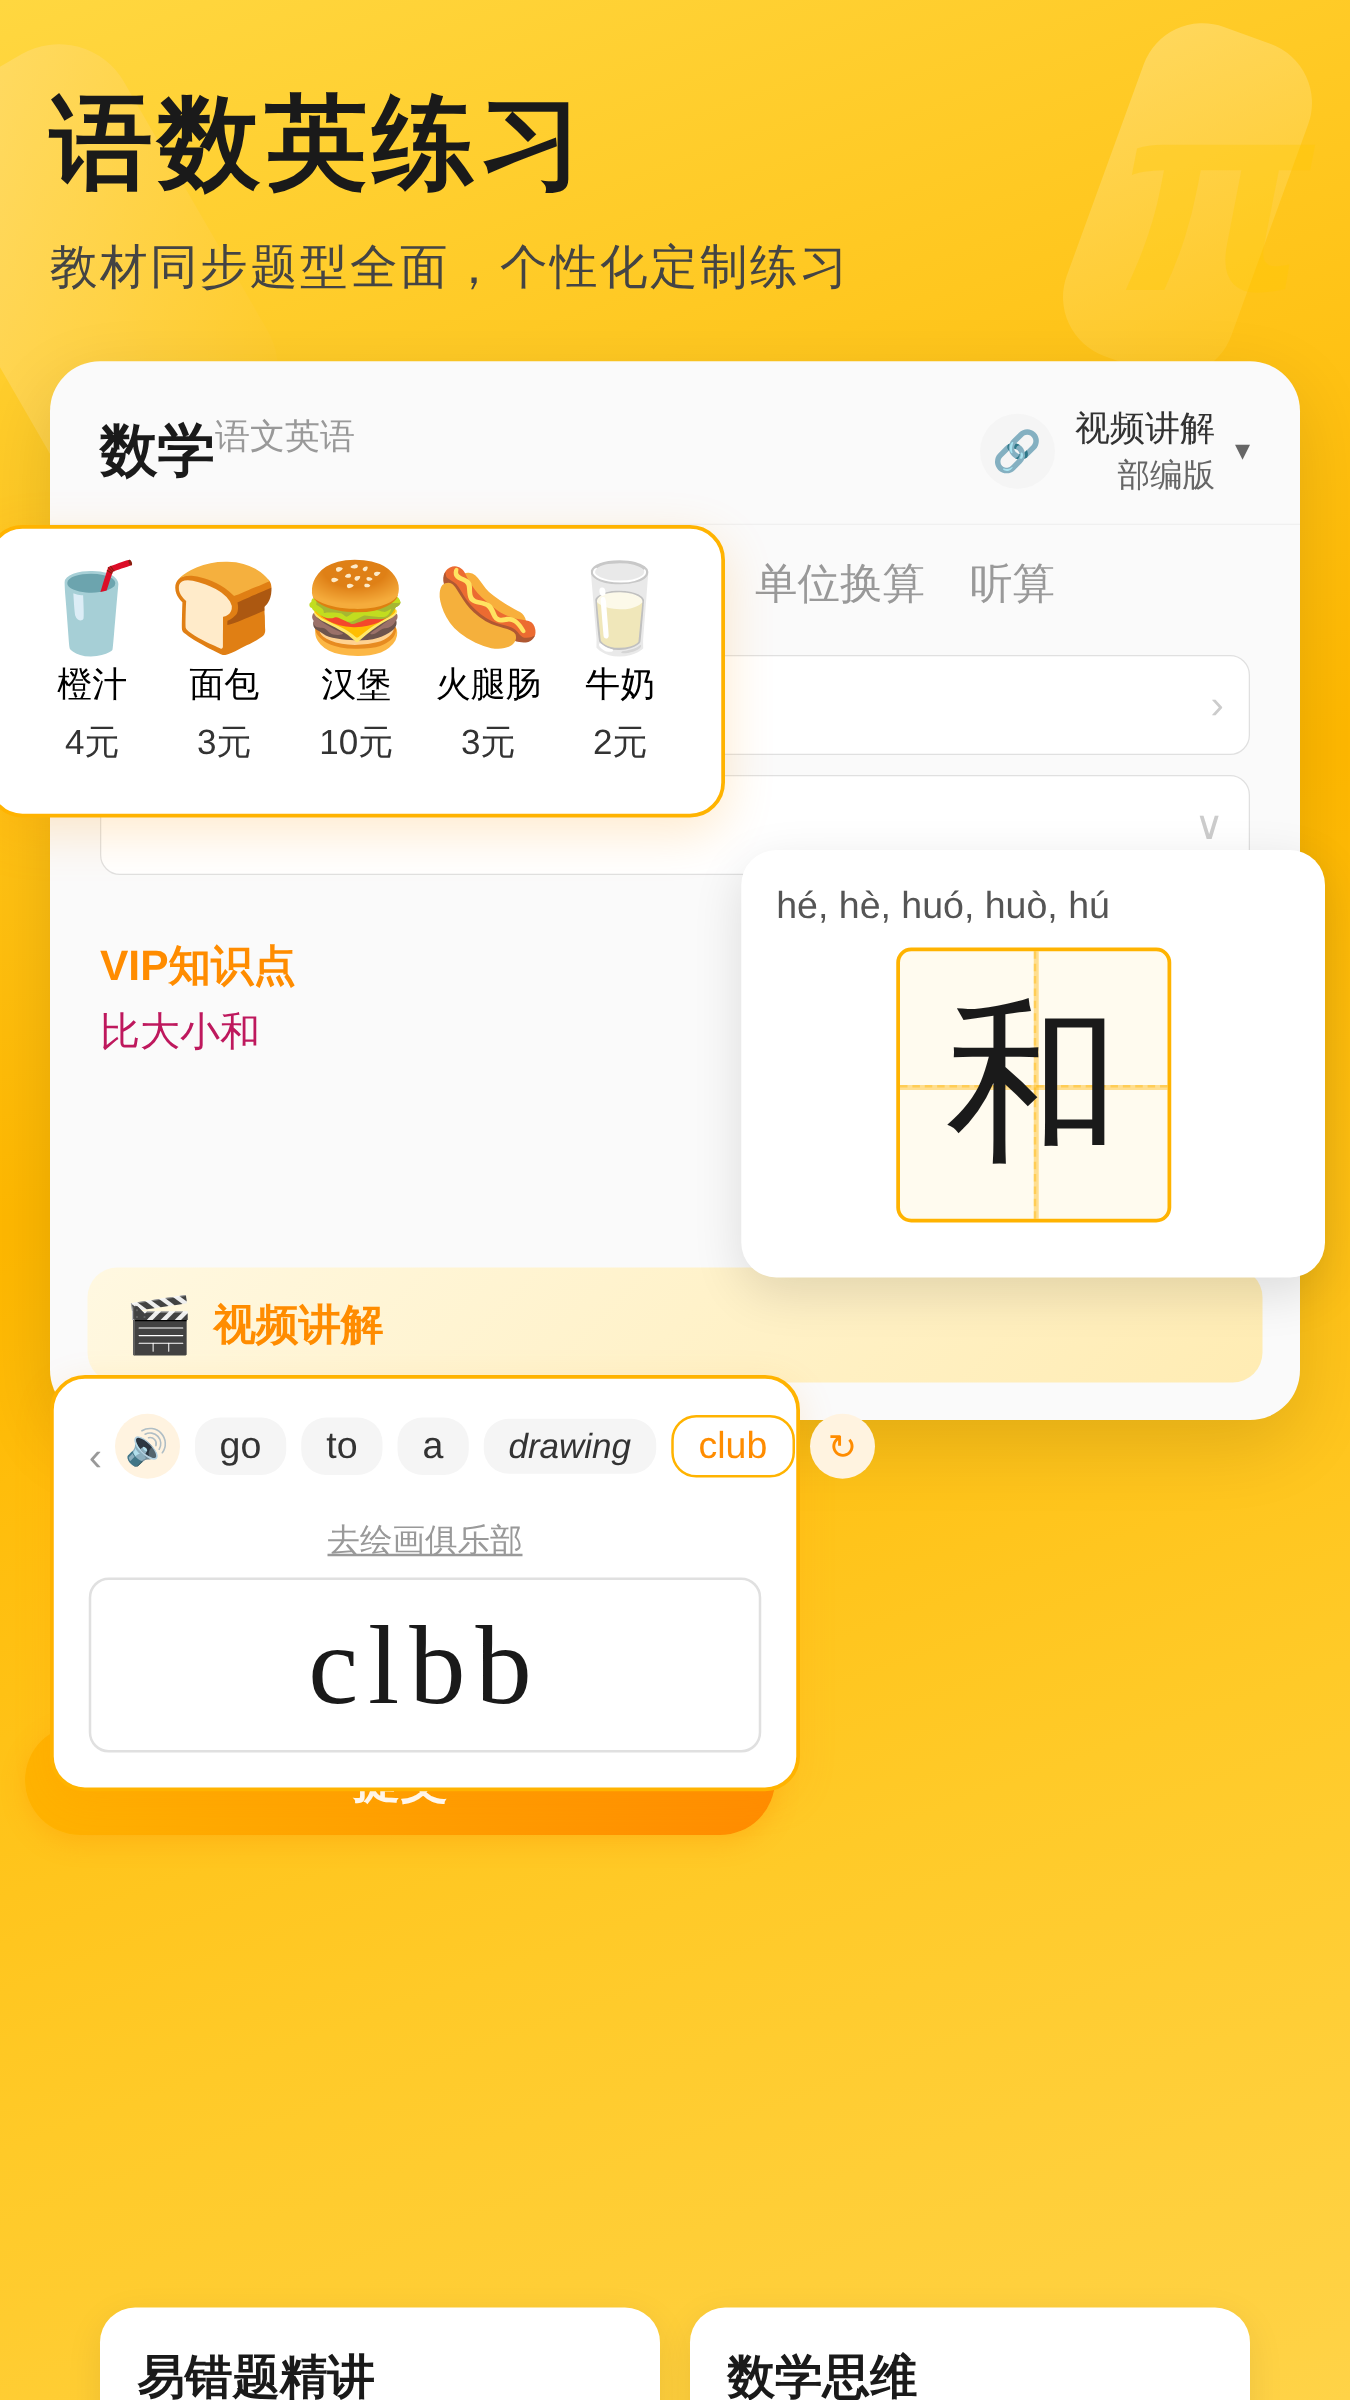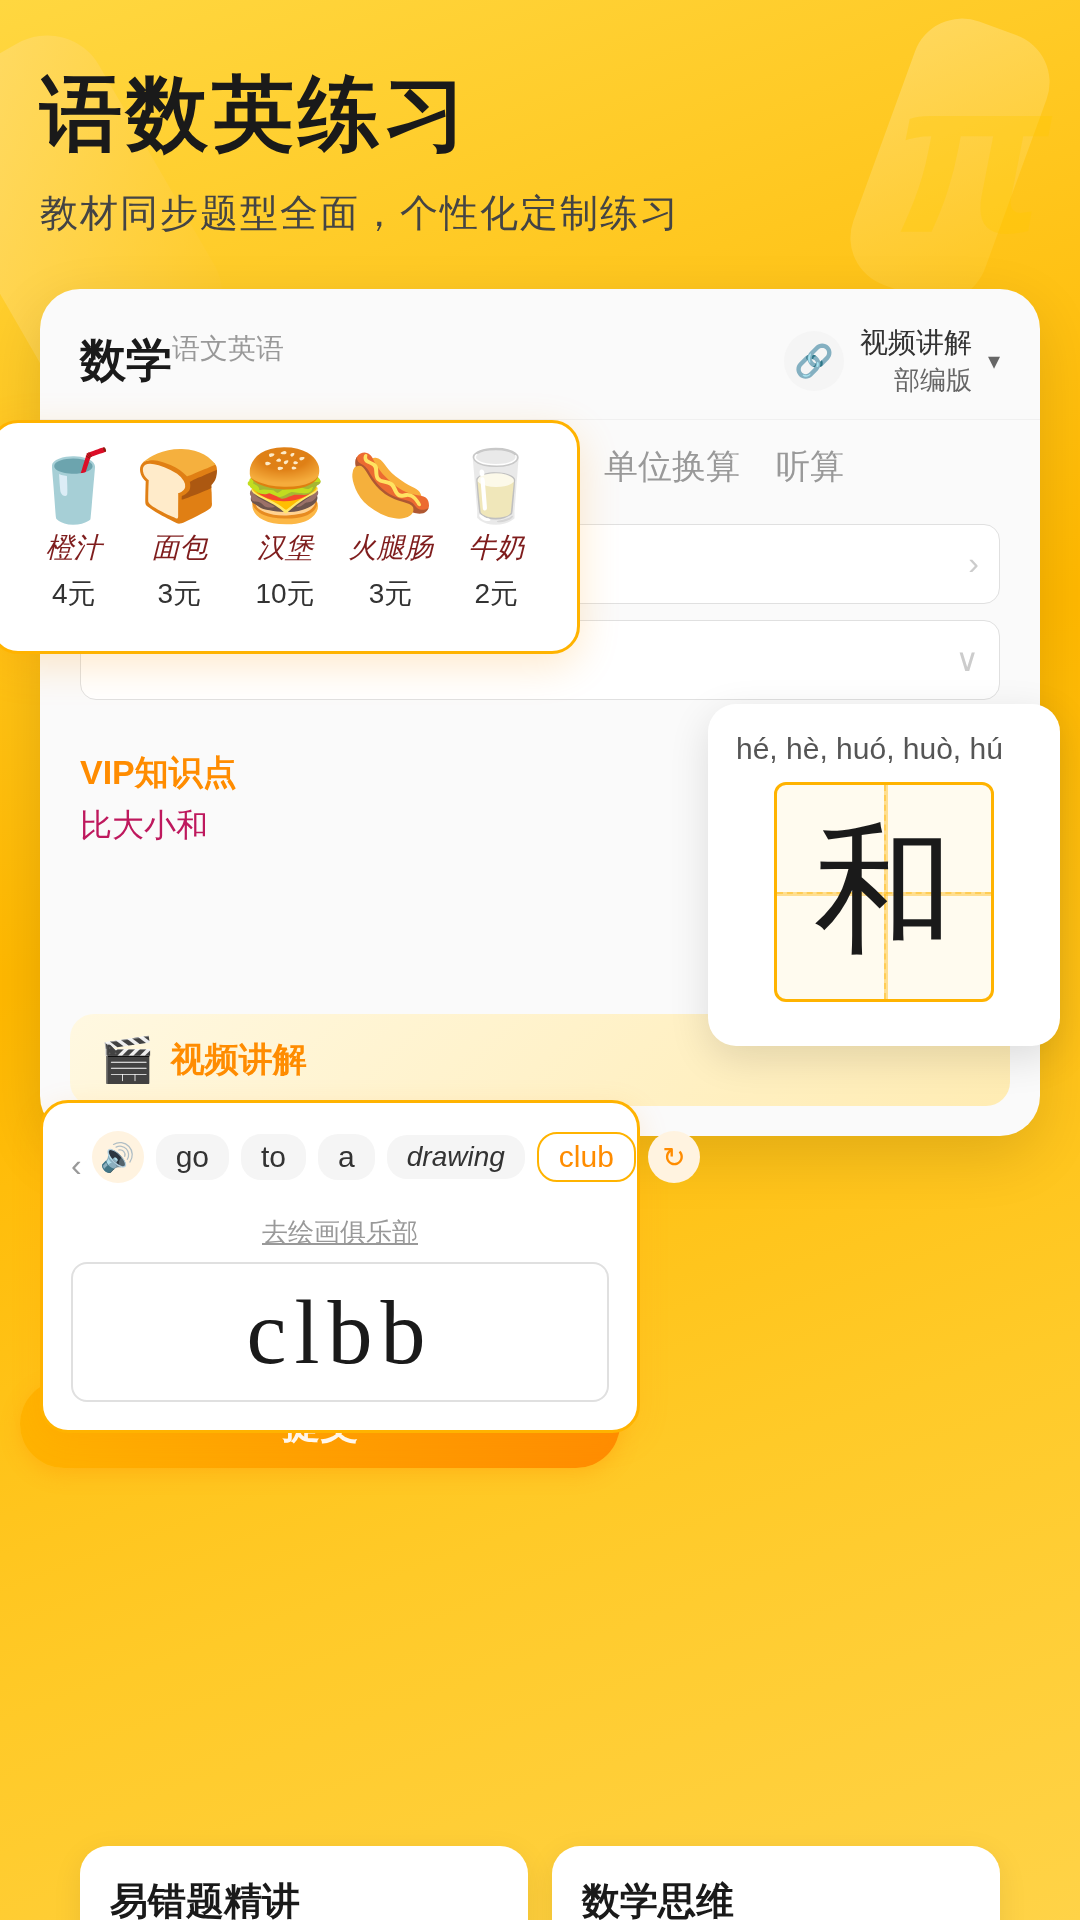--- a/index.html
+++ b/index.html
@@ -183,22 +183,21 @@
       flex-direction: column;
       align-items: center;
       gap: 8px;
     }
     .food-emoji {
       font-size: 70px;
       line-height: 1;
     }
     .food-name {
       font-size: 28px;
-      color: #7f1d1d;
-      font-style: italic;
+      color: #000000;
     }
     .food-price {
       font-size: 28px;
       color: #333;
     }
 
     
     .chinese-card {
       position: absolute;
       right: -20px;
@@ -543,21 +542,21 @@
         <span class="food-price">3元</span>
       </div>
       <div class="food-item">
         <span class="food-emoji">🥛</span>
         <span class="food-name">牛奶</span>
         <span class="food-price">2元</span>
       </div>
     </div>
   </div>
 
-  <div class="chinese-card" style="position: absolute; right: 20px; top: 704px; z-index: 19; width: 352px;">
+  <div class="chinese-card" style="position: absolute; right: 20px; top: 680px; z-index: 19; width: 467px;">
     <p class="pinyin-row">hé, hè, huó, huò, hú</p>
     <div class="char-box">
       <span style="position:relative; z-index:2;">和</span>
     </div>
   </div>
 
   <div class="english-card" style="position: absolute; left: 20px; top: 1080px; z-index: 21; width: 600px; right: auto;">
 
     <div style="display:flex; align-items:center; margin-bottom: 16px;">
       <span style="font-size: 32px; color: #999; margin-right: 10px;">‹</span>

